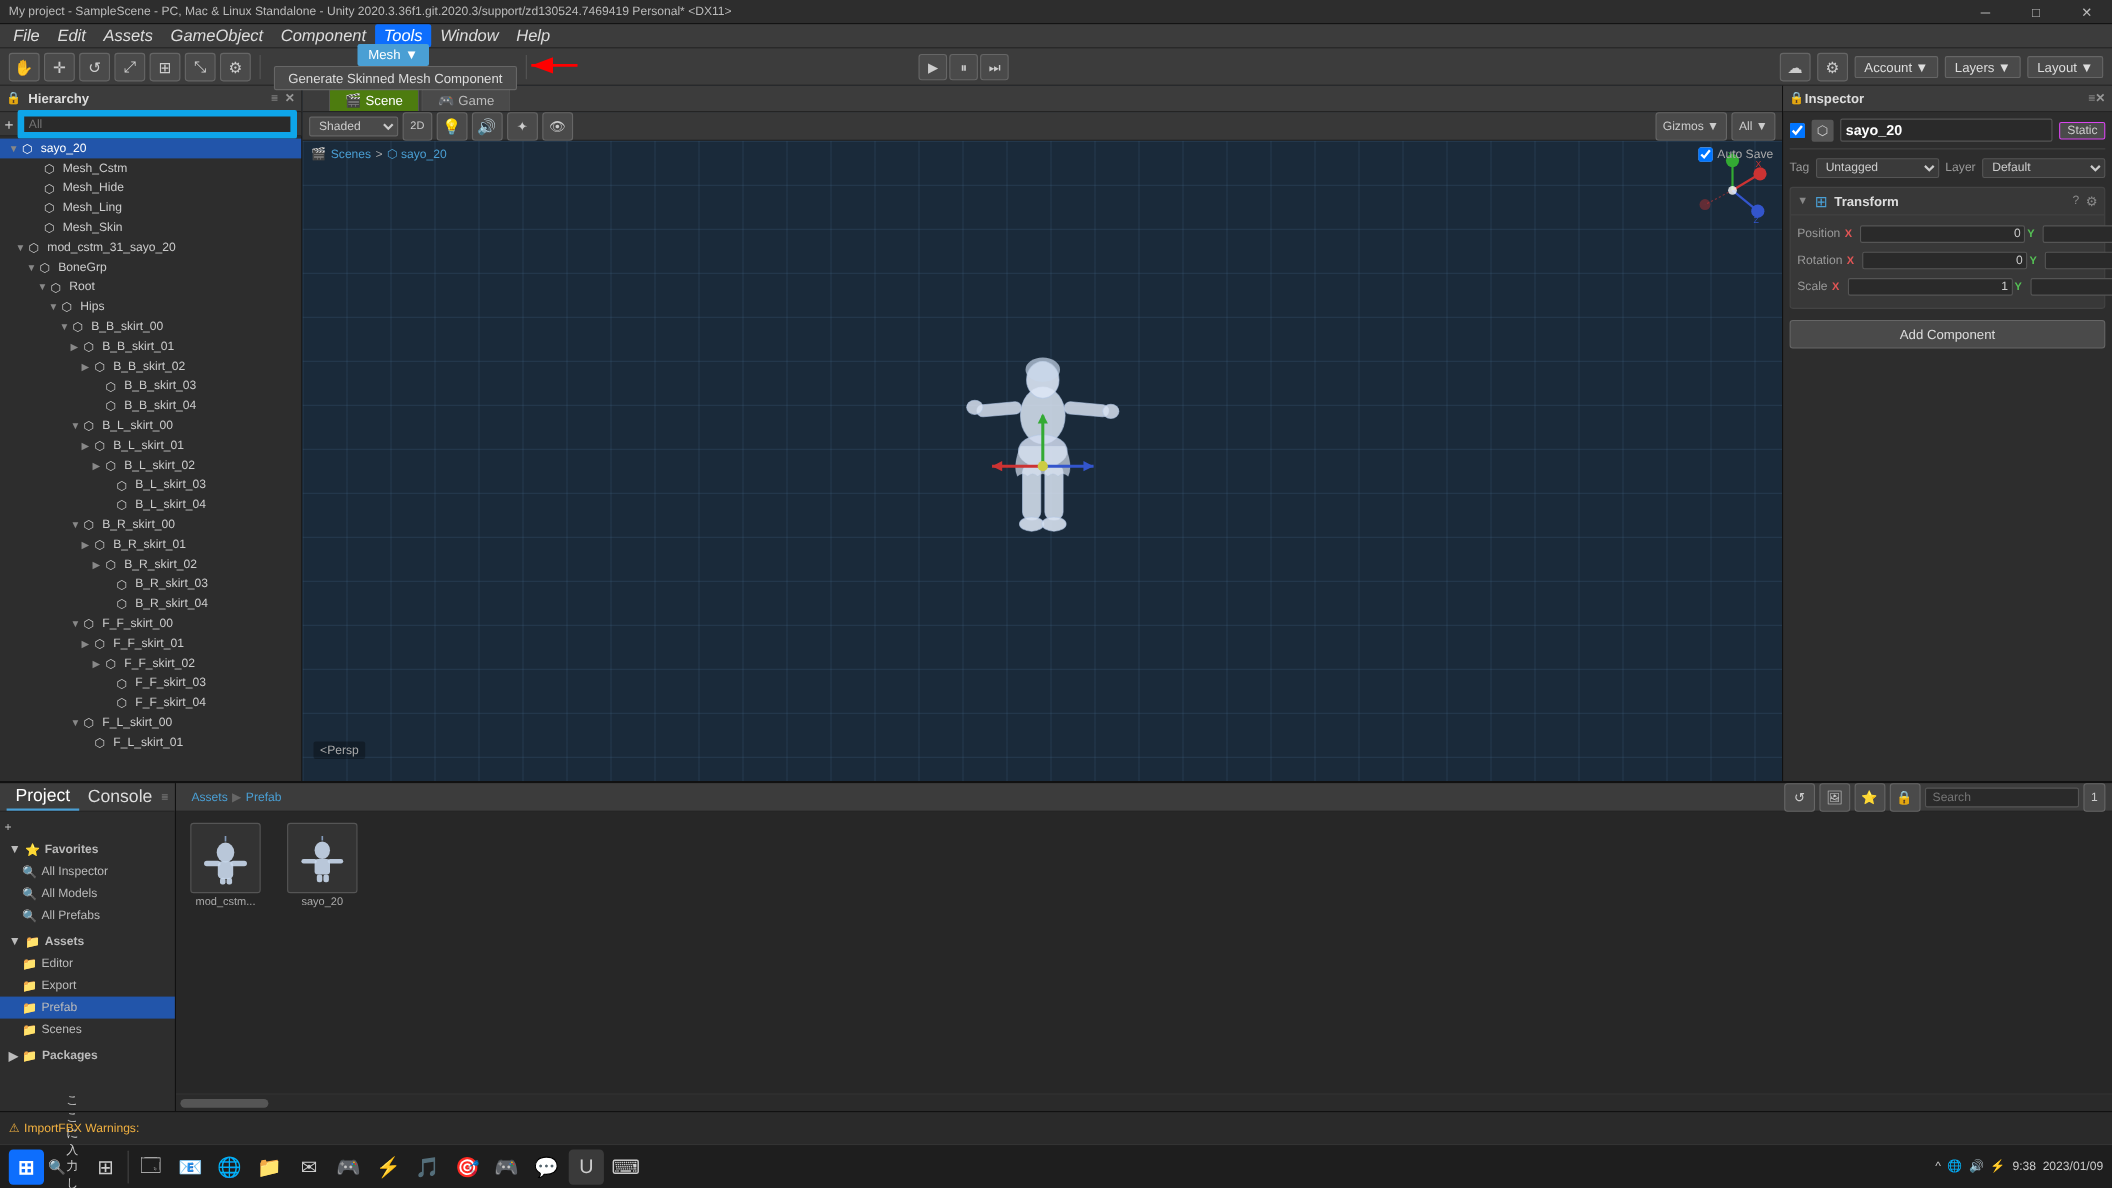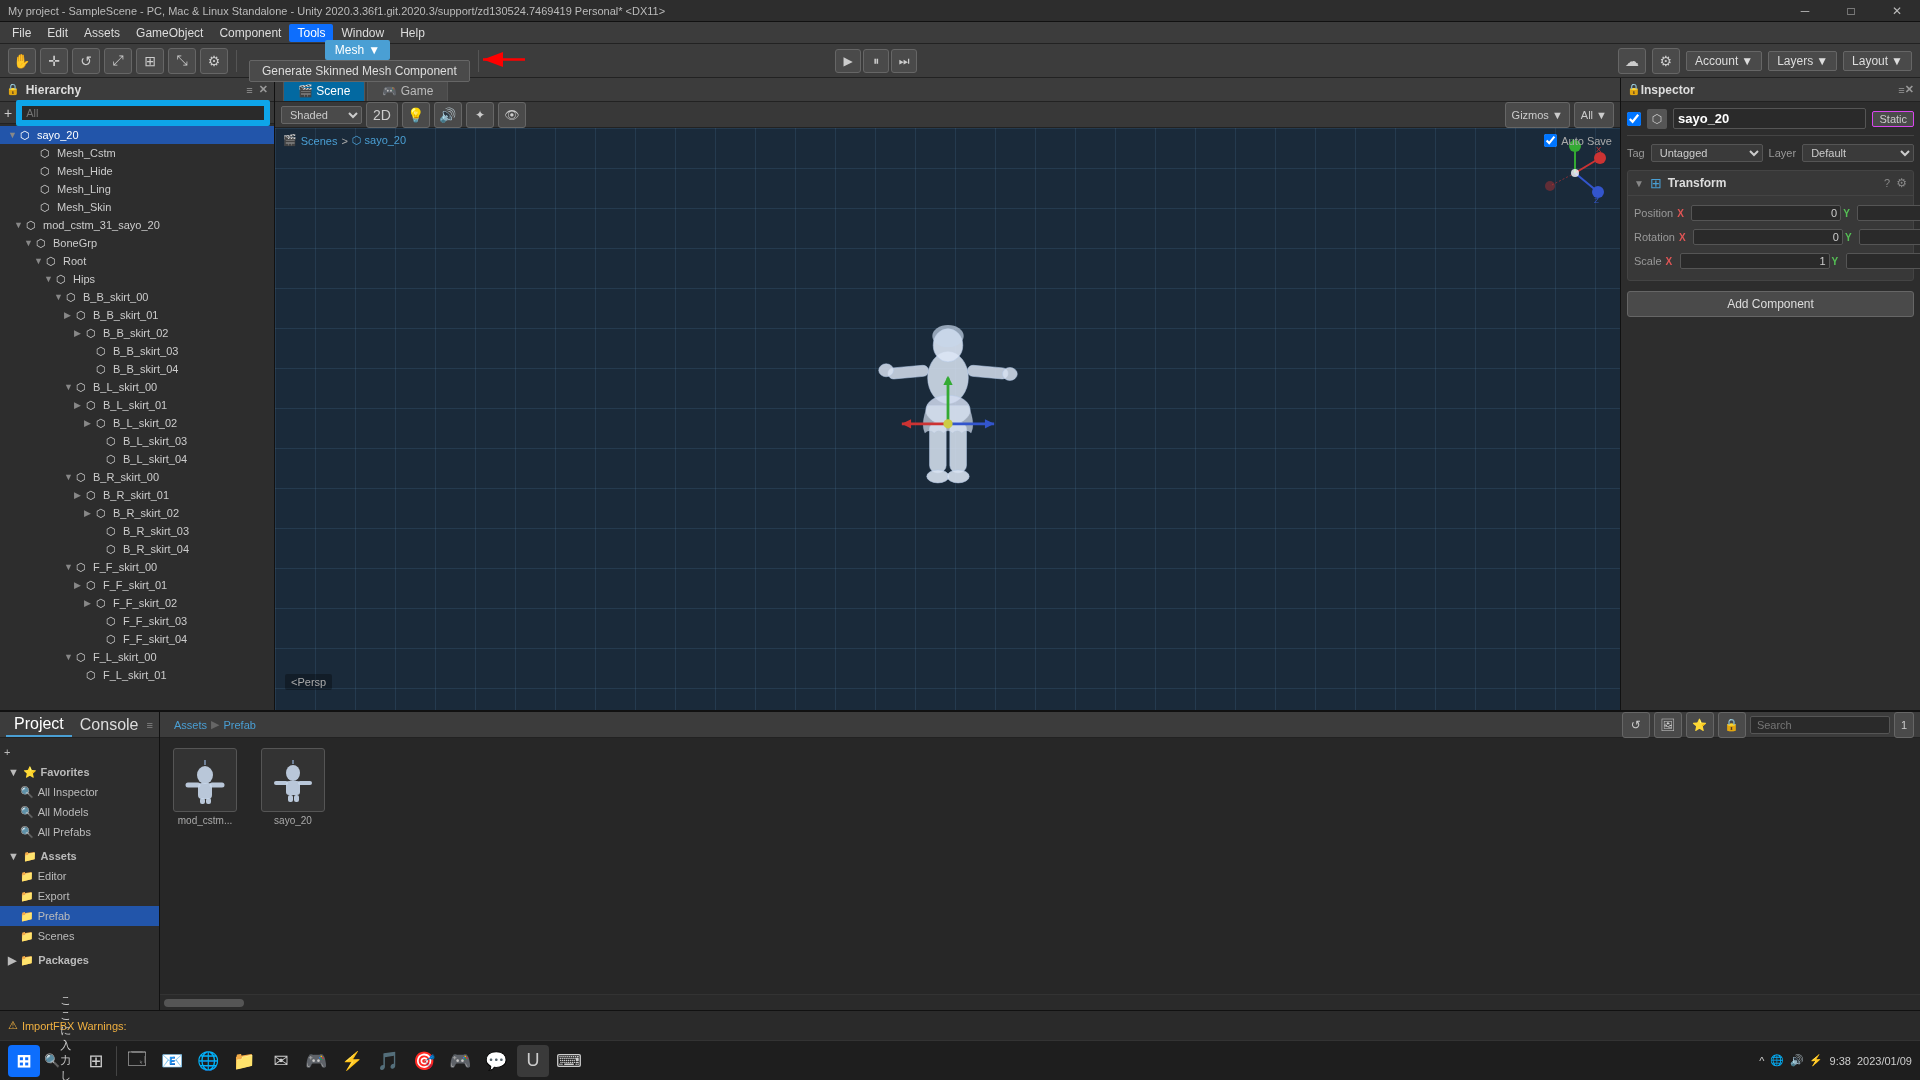--- a/index.html
+++ b/index.html
@@ -37,24 +37,25 @@
     #menu-bar {
       height: 22px;
       background: #3c3c3c;
       display: flex;
       align-items: center;
       padding: 0 4px;
       border-bottom: 1px solid #222;
     }
     .menu-item {
       padding: 2px 8px;
-      font-size: 12px;
+      font-size: 15px;
       color: #ddd;
       cursor: pointer;
       border-radius: 2px;
+      font-style: italic;
     }
     .menu-item.active { background: #0d6efd; color: white; }
 
     
     #toolbar {
       height: 34px;
       background: #3c3c3c;
       display: flex;
       align-items: center;
       padding: 0 8px;
@@ -233,21 +234,21 @@
       padding: 3px 14px;
       font-size: 12px;
       cursor: pointer;
       background: #4a4a4a;
       color: #bbb;
       border-radius: 3px 3px 0 0;
       border: 1px solid #555;
       border-bottom: none;
       margin-right: 2px;
     }
-    .scene-tab.active { background: #0369a1; color: #fff; }
+    .scene-tab.active { background: #4d7c0f; color: #fff; margin-left: 16px; }
 
     
     .scene-toolbar {
       height: 26px;
       background: #383838;
       display: flex;
       align-items: center;
       padding: 0 6px;
       gap: 4px;
       border-bottom: 1px solid #222;
@@ -930,21 +931,21 @@
         <span>🎮</span>
         <span>Game</span>
       </div>
     </div>
 
     <div class="scene-toolbar">
       <select>
         <option>Shaded</option>
         <option>Wireframe</option>
       </select>
-      <button class="toolbar-btn" style="width:auto;padding:0 6px;font-size:14px;">2D</button>
+      <button class="toolbar-btn" style="width:auto;padding:0 6px;font-size:10px;">2D</button>
       <div class="toolbar-btn" style="font-size:14px;">💡</div>
       <div class="toolbar-btn" style="font-size:14px;">🔊</div>
       <div class="toolbar-btn" style="font-size:12px;">✦</div>
       <div class="toolbar-btn" style="font-size:12px;">👁</div>
       <div style="flex:1;"></div>
       <div class="toolbar-btn" style="width:auto;padding:0 6px;font-size:11px;">Gizmos ▼</div>
       <div class="toolbar-btn" style="width:auto;padding:0 6px;font-size:11px;">All ▼</div>
     </div>
 
     <div id="viewport">

